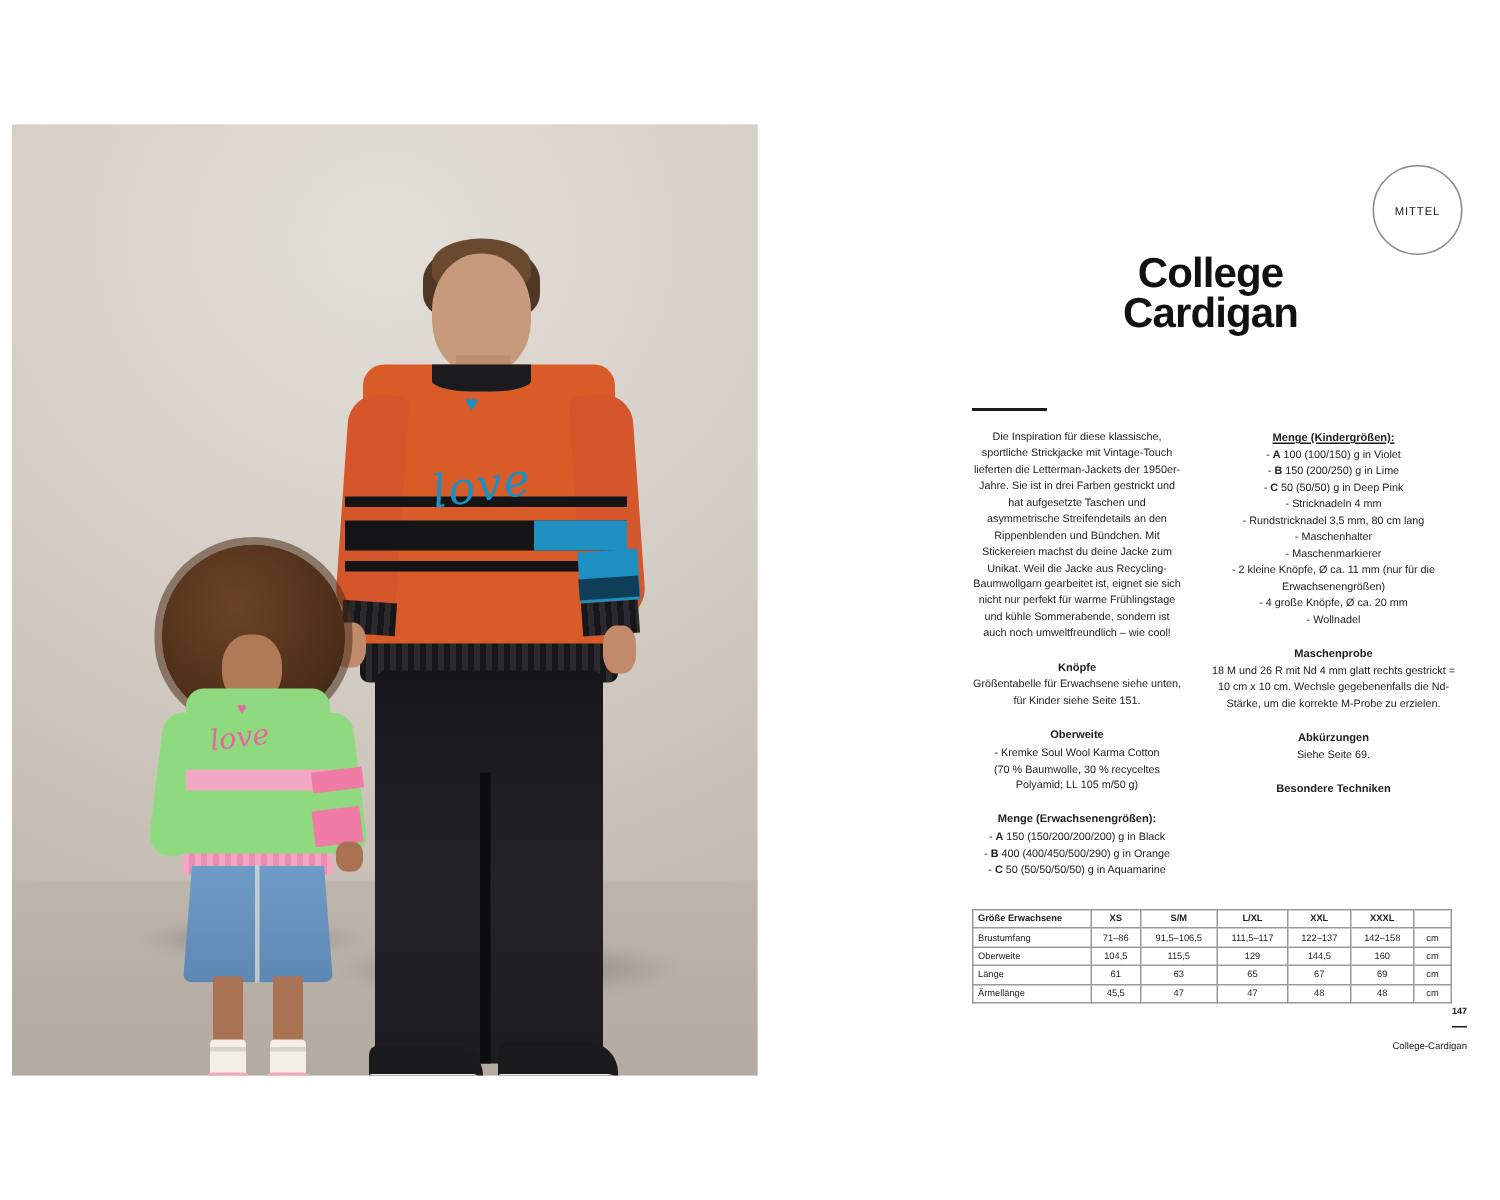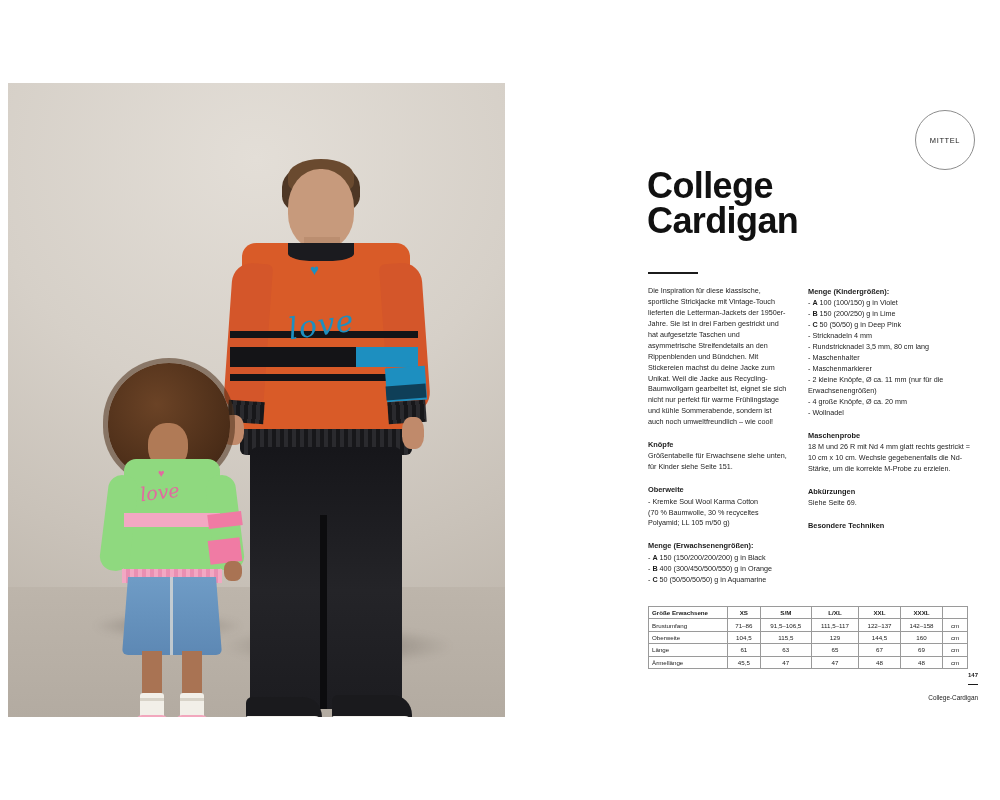--- a/index.html
+++ b/index.html
@@ -185,33 +185,33 @@
   .kid .leg-l { position: absolute; left: 46px; top: 288px; width: 20px; height: 58px; background: #a97353; }
   .kid .leg-r { position: absolute; left: 86px; top: 288px; width: 20px; height: 58px; background: #a97353; }
   .kid .sock-l { position: absolute; left: 44px; top: 330px; width: 24px; height: 26px; background: #f2efe8; border-radius: 3px; }
   .kid .sock-r { position: absolute; left: 84px; top: 330px; width: 24px; height: 26px; background: #f2efe8; border-radius: 3px; }
   .kid .sock-l .b1, .kid .sock-r .b1 { position: absolute; left: 0; top: 5px; width: 100%; height: 3px; background: #d8d3c8; }
   .kid .boot-l { position: absolute; left: 40px; top: 352px; width: 32px; height: 34px; background: #f2a7bd; border-radius: 6px 6px 7px 7px; }
   .kid .boot-r { position: absolute; left: 80px; top: 352px; width: 32px; height: 34px; background: #f2a7bd; border-radius: 6px 6px 7px 7px; }
   .kid .hand { position: absolute; left: 128px; top: 198px; width: 18px; height: 20px; background: #a97353; border-radius: 40%; }
 
   
-  .right { position: absolute; left: 560px; top: 0; width: 440px; height: 800px; }
+  .right { position: absolute; left: 560px; top: 0; width: 440px; height: 800px; text-align: center; }
 
   .level-badge {
     position: absolute; right: 25px; top: 110px;
     width: 58px; height: 58px; border-radius: 50%;
     border: 1px solid #8d8d8d;
     display: flex; align-items: center; justify-content: center;
     font-size: 7.5px; letter-spacing: .6px; color: #1b1b1b;
   }
 
   .title {
     position: absolute; left: 87px; top: 168px; width: 320px;
-    font-size: 36px; line-height: 0.98; font-weight: bold; letter-spacing: -0.6px;
+    font-size: 28px; line-height: 0.98; font-weight: bold; letter-spacing: -0.6px;
     color: #111;
   }
   .title .l2 { display: block; }
 
   .rule {
     position: absolute; left: 88px; top: 272px; width: 50px; height: 2px; background: #1b1b1b;
   }
 
   .cols {
     position: absolute; left: 88px; top: 286px; width: 320px;
@@ -221,21 +221,21 @@
     font-size: 7.2px; line-height: 1.52; color: #1c1c1c;
   }
   .col-right {
     position: absolute; left: 160px; top: 0; width: 162px;
     font-size: 7.2px; line-height: 1.52; color: #1c1c1c;
   }
   .col-left p, .col-right p { margin: 0; }
   .sec-head {
     font-weight: bold; font-size: 7.4px; margin-top: 11px; margin-bottom: 1px;
   }
-  .sec-head.first { margin-top: 0; }
+  .sec-head.first { margin-top: 0; text-decoration: underline; }
   .intro { margin-bottom: 0; }
   ul.plain { list-style: none; margin: 0; padding: 0; }
   ul.plain li { font-size: 7.2px; line-height: 1.52; }
   .b { font-weight: bold; }
 
   
   .sizetable {
     position: absolute; left: 648px; top: 606px; width: 320px;
     border-collapse: collapse; font-size: 6.2px; color: #1b1b1b;
   }
@@ -351,21 +351,21 @@
 
         <div class="sec-head">Oberweite</div>
         <ul class="plain">
           <li>- Kremke Soul Wool Karma Cotton</li>
           <li>(70 % Baumwolle, 30 % recyceltes Polyamid; LL 105 m/50 g)</li>
         </ul>
 
         <div class="sec-head">Menge (Erwachsenengrößen):</div>
         <ul class="plain">
           <li><span>- </span><span class="b">A</span><span> 150 (150/200/200/200) g in Black</span></li>
-          <li><span>- </span><span class="b">B</span><span> 400 (300/450/500/550) g in Orange</span></li>
+          <li><span>- </span><span class="b">B</span><span> 400 (400/450/500/290) g in Orange</span></li>
           <li><span>- </span><span class="b">C</span><span> 50 (50/50/50/50) g in Aquamarine</span></li>
         </ul>
       </div>
 
       <div class="col-right">
         <div class="sec-head first">Menge (Kindergrößen):</div>
         <ul class="plain">
           <li><span>- </span><span class="b">A</span><span> 100 (100/150) g in Violet</span></li>
           <li><span>- </span><span class="b">B</span><span> 150 (200/250) g in Lime</span></li>
           <li><span>- </span><span class="b">C</span><span> 50 (50/50) g in Deep Pink</span></li>

